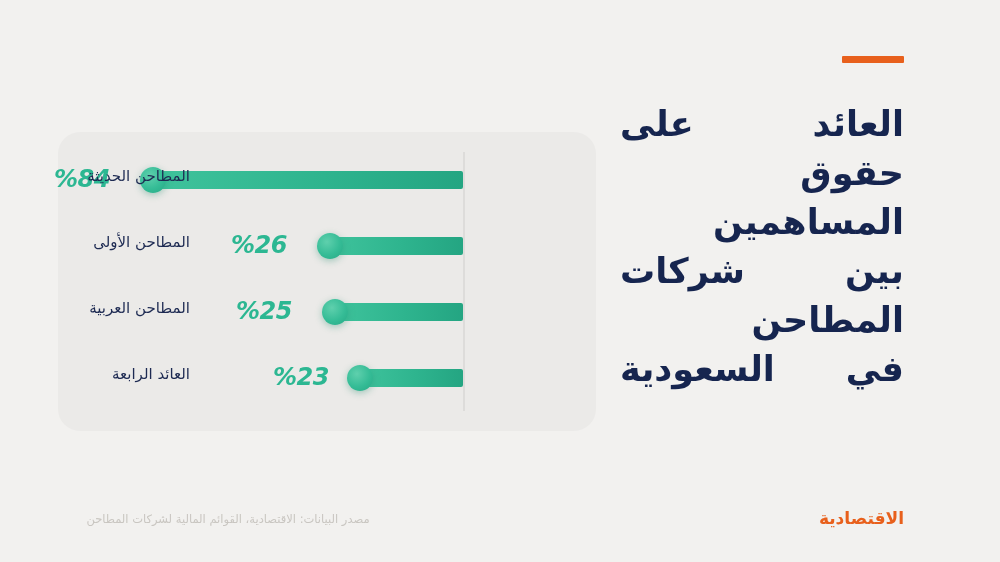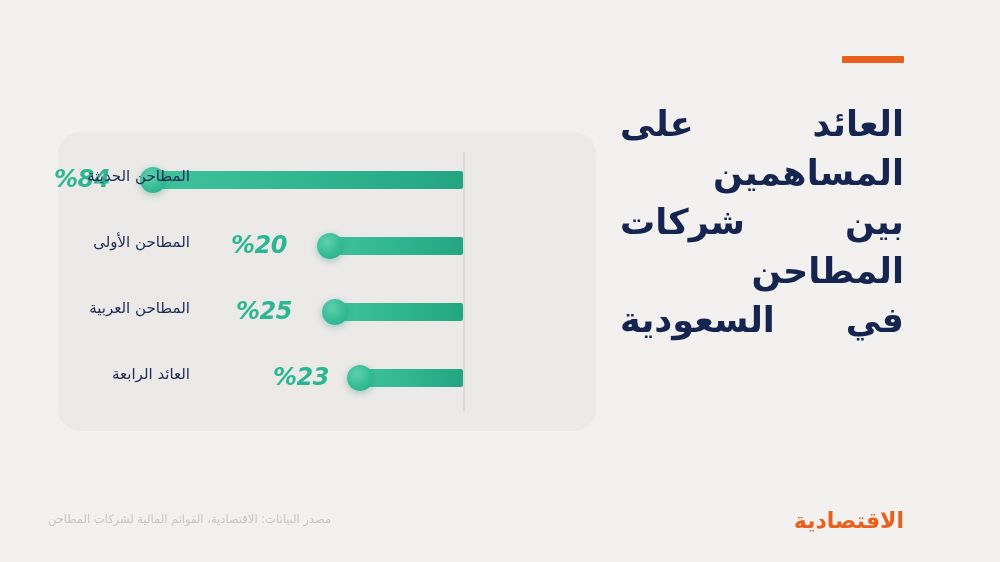--- a/index.html
+++ b/index.html
@@ -49,21 +49,21 @@
   }
   #headline .ln { display:block; }
 
   
   #logo {
     position:absolute;
     left:222px; top:508px;
     width:62px;
     text-align:center;
     color:#e8601c;
-    font-size:22px;
+    font-size:17px;
     font-weight:bold;
     letter-spacing:-0.6px;
     direction:rtl;
   }
 
   
   #panel {
     position:absolute;
     left:58px; top:132px;
     width:538px; height:299px;
@@ -131,21 +131,21 @@
     font-size:15px;
     white-space:nowrap;
   }
 
   
   #source {
     position:absolute;
     left:48px; top:512px;
     width:360px;
     direction:rtl;
-    text-align:left;
+    text-align:center;
     color:#c9c6c1;
     font-size:11.5px;
     white-space:nowrap;
   }
 </style>
 </head>
 <body>
 
 <div id="stage">
 
@@ -158,21 +158,21 @@
         <div class="knob"></div>
       </div>
       <div class="value" style="right:486px;">%84</div>
       <div class="cat">المطاحن الحديثة</div>
     </div>
 
     <div class="row r1">
       <div class="bar" style="width:133px;">
         <div class="knob"></div>
       </div>
-      <div class="value" style="right:309px;">%20</div>
+      <div class="value" style="right:309px;">%26</div>
       <div class="cat">المطاحن الأولى</div>
     </div>
 
     <div class="row r2">
       <div class="bar" style="width:128px;">
         <div class="knob"></div>
       </div>
       <div class="value" style="right:304px;">%25</div>
       <div class="cat">المطاحن العربية</div>
     </div>
@@ -186,20 +186,21 @@
     </div>
 
   </div>
 
   <div id="title-col">
 
     <div id="accent-bar"></div>
 
     <div id="headline">
       <span class="ln">العائد على</span>
+      <span class="ln">حقوق</span>
       <span class="ln">المساهمين</span>
       <span class="ln">بين شركات</span>
       <span class="ln">المطاحن</span>
       <span class="ln">في السعودية</span>
     </div>
 
     <div id="logo">الاقتصادية</div>
 
   </div>
 

